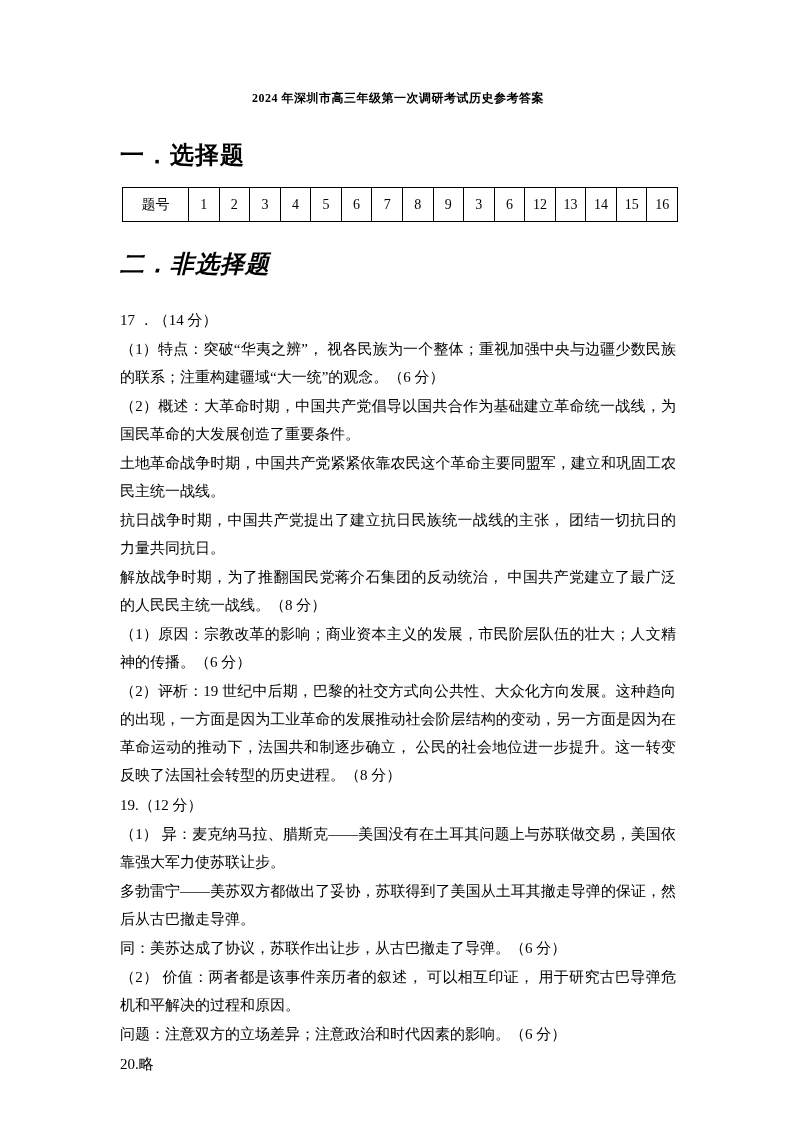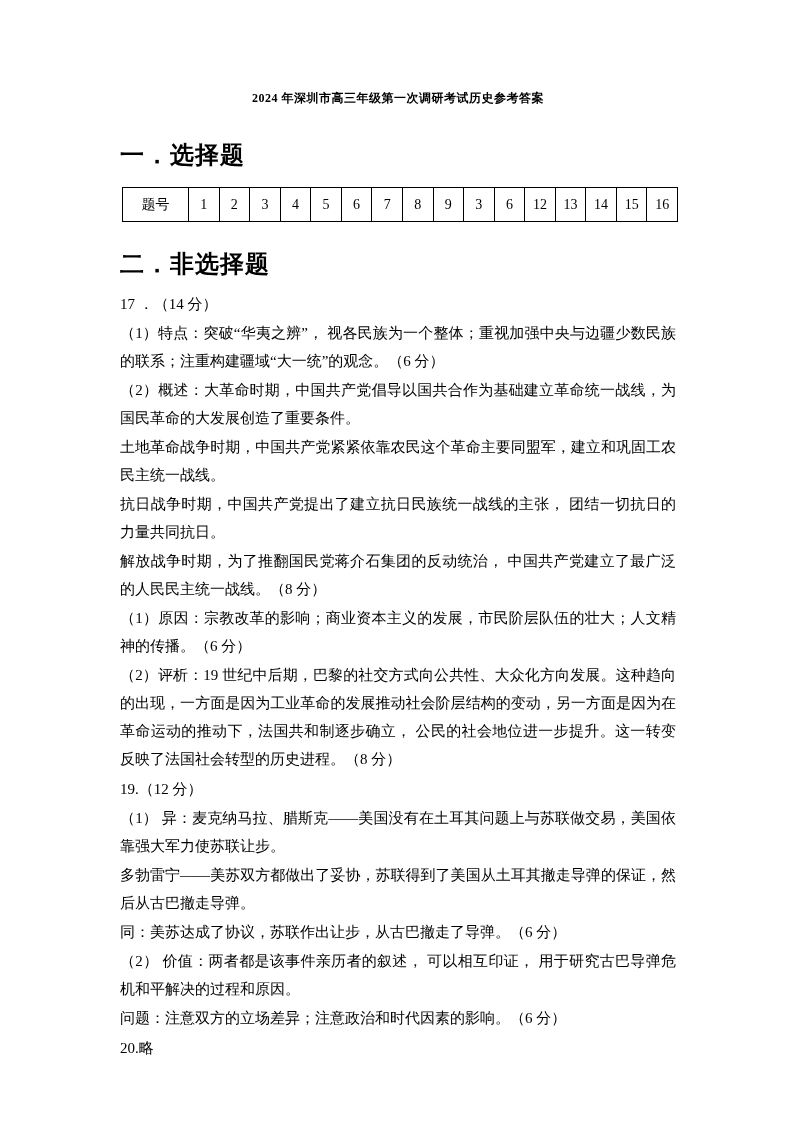--- a/index.html
+++ b/index.html
@@ -23,21 +23,22 @@
     margin-bottom: 32px;
   }
   .section-heading {
     font-size: 24px;
     font-weight: bold;
     margin: 0 0 16px 0;
     letter-spacing: 1px;
   }
   .section-heading.second {
     margin-top: 26px;
-    margin-bottom: 10px;
+    margin-bottom: 26px;
+    font-style: italic;
   }
   table.answer-table {
     border-collapse: collapse;
     table-layout: fixed;
     width: 100%;
     margin: 4px 0 6px 2px;
   }
   table.answer-table td {
     border: 1px solid #000000;
     text-align: center;

